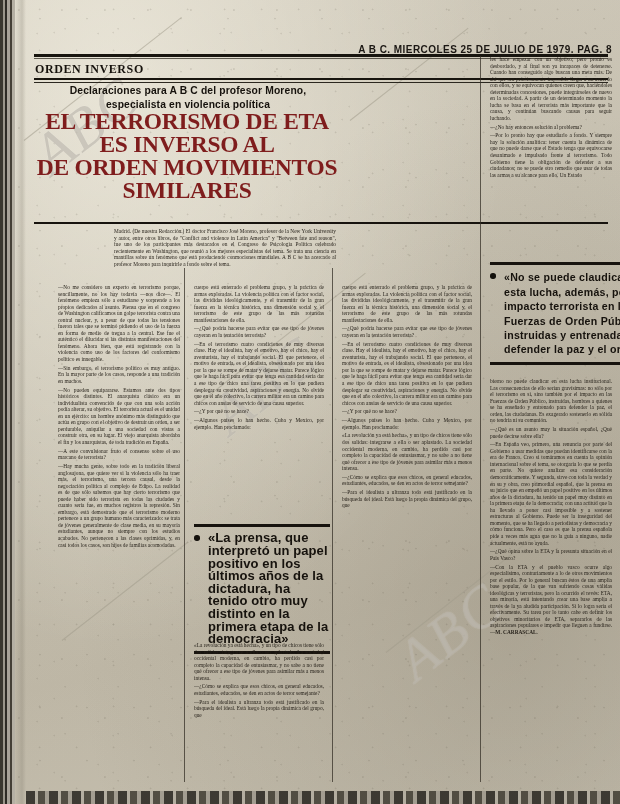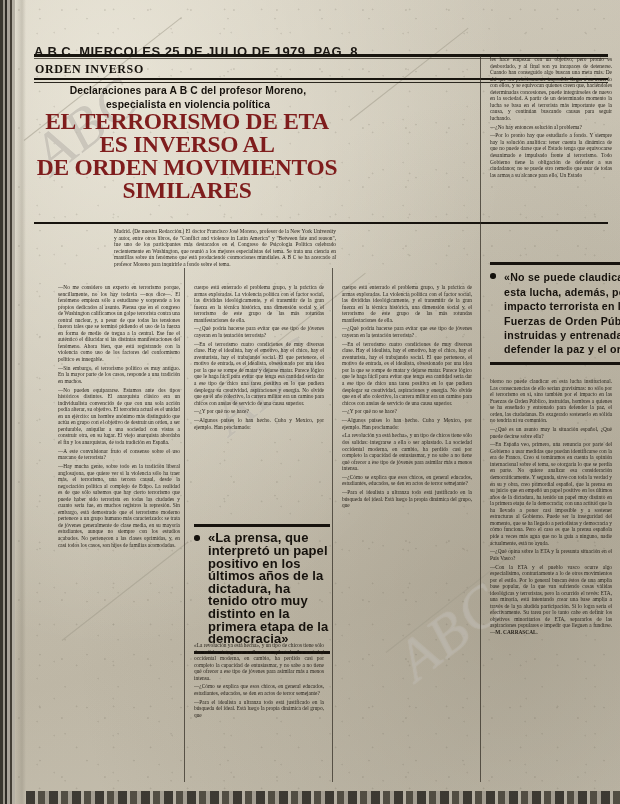--- a/index.html
+++ b/index.html
@@ -88,24 +88,24 @@
   }
   
   #sheet {
     position: absolute;
     left: 34px; top: 0; right: 8px; bottom: 0;
   }
   
   #masthead {
     position: absolute;
     left: 0; right: 0; top: 44px;
-    text-align: left;
+    text-align: right;
     font-family: "Liberation Sans", sans-serif;
     font-weight: bold;
-    font-size: 13px;
+    font-size: 10px;
     letter-spacing: .45px;
     color: #1b1713;
   }
   #mast-rule-top {
     position: absolute; left: 0; right: 4px; top: 54px;
     height: 2.5px; background: #18150f;
   }
   #mast-rule-thin {
     position: absolute; left: 0; right: 4px; top: 58px;
     height: .9px; background: #3c382e; opacity: .8;

